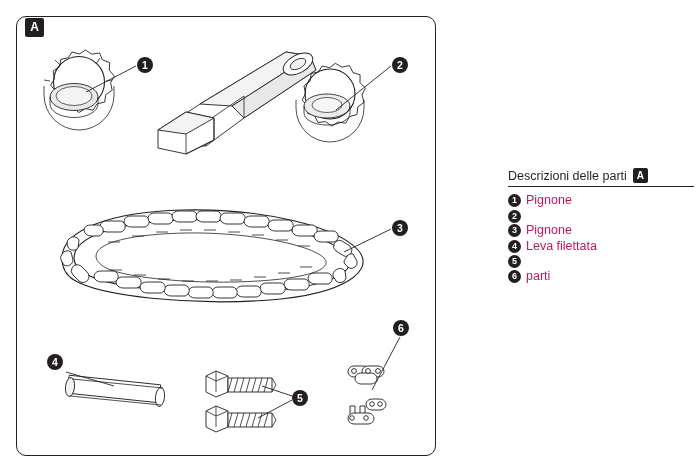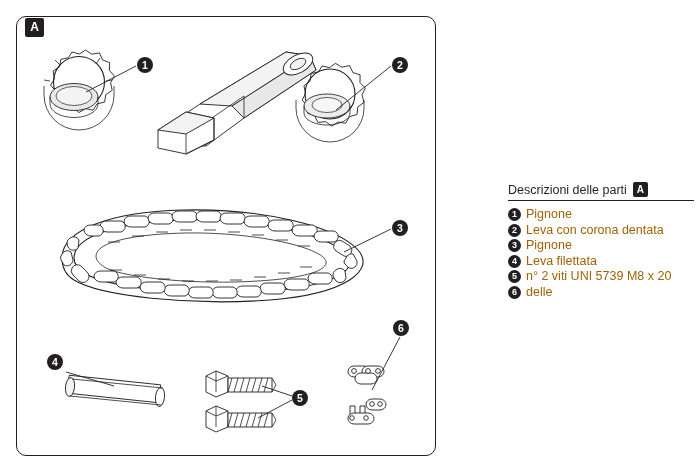--- a/index.html
+++ b/index.html
@@ -62,21 +62,21 @@
     line-height: 16px;
     text-align: center;
     font-family: "Liberation Sans", sans-serif;
     z-index: 6;
   }
 
   
   .legend {
     position: absolute;
     left: 508px;
-    top: 182px;
+    top: 168px;
     width: 186px;
   }
   .legend-title-row {
     display: flex;
     align-items: center;
     gap: 6px;
     border-bottom: 1px solid #231f20;
     padding-bottom: 3px;
     margin-bottom: 6px;
   }
@@ -118,21 +118,21 @@
     border-radius: 50%;
     background: #231f20;
     color: #fff;
     font-size: 9px;
     font-weight: bold;
     line-height: 13px;
     text-align: center;
   }
   .legend-text {
     font-size: 12.5px;
-    color: #a16207;
+    color: #be185d;
     white-space: nowrap;
   }
 
   
   svg.art {
     position: absolute;
     left: 0;
     top: 0;
     width: 700px;
     height: 472px;
@@ -362,34 +362,32 @@
       <span class="legend-title">Descrizioni delle parti</span>
       <span class="legend-tag">A</span>
     </div>
     <ul class="legend-list">
       <li class="legend-item">
         <span class="legend-num">1</span>
         <span class="legend-text">Pignone</span>
       </li>
       <li class="legend-item">
         <span class="legend-num">2</span>
-        <span class="legend-text">Leva con corona dentata</span>
       </li>
       <li class="legend-item">
         <span class="legend-num">3</span>
         <span class="legend-text">Pignone</span>
       </li>
       <li class="legend-item">
         <span class="legend-num">4</span>
         <span class="legend-text">Leva filettata</span>
       </li>
       <li class="legend-item">
         <span class="legend-num">5</span>
-        <span class="legend-text">n° 2 viti UNI 5739 M8 x 20</span>
       </li>
       <li class="legend-item">
         <span class="legend-num">6</span>
-        <span class="legend-text">delle</span>
+        <span class="legend-text">parti</span>
       </li>
     </ul>
   </div>
 
 </div>
 
 </body></html>

